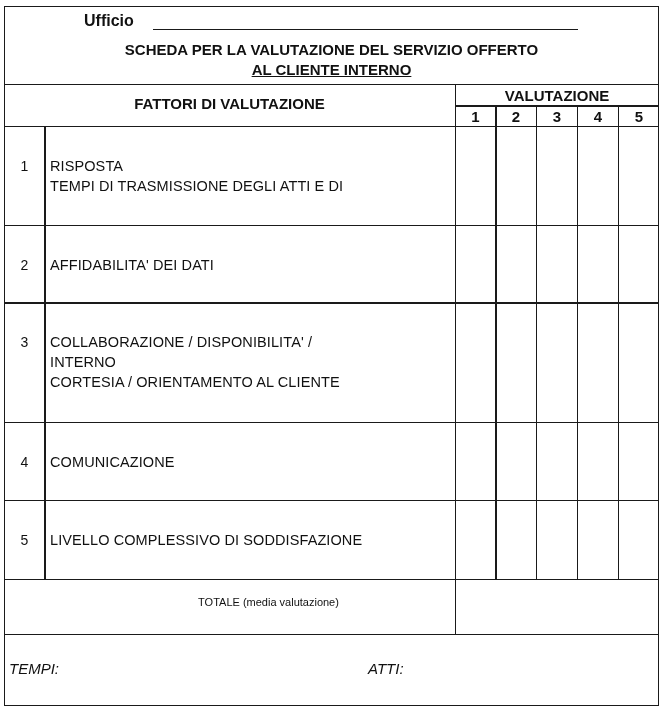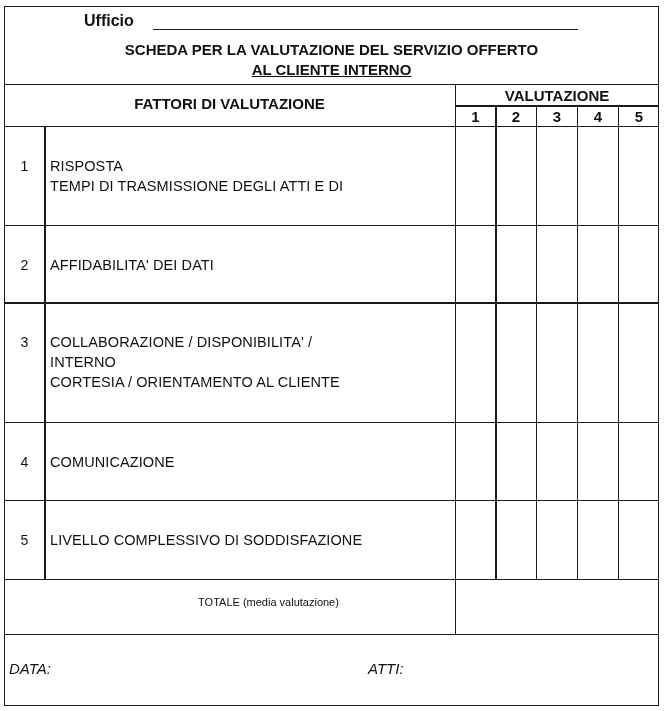--- a/index.html
+++ b/index.html
@@ -109,16 +109,16 @@
 
 <div class="cell" style="left:456px; top:501px; width:39px; height:78px;"></div>
 <div class="cell" style="left:497px; top:501px; width:39px; height:78px;"></div>
 <div class="cell" style="left:537px; top:501px; width:40px; height:78px;"></div>
 <div class="cell" style="left:578px; top:501px; width:40px; height:78px;"></div>
 <div class="cell" style="left:619px; top:501px; width:40px; height:78px;"></div>
 
 <div class="abs totale">TOTALE (media valutazione)</div>
 <div class="cell" style="left:456px; top:580px; width:203px; height:54px;"></div>
 
-<div class="abs foot" style="left:9px;">DATA:</div>
+<div class="abs foot" style="left:9px;">TEMPI:</div>
 <div class="cell" style="left:60px; top:640px; width:300px; height:60px;"></div>
 <div class="abs foot" style="left:368px;">ATTI:</div>
 <div class="cell" style="left:430px; top:640px; width:225px; height:60px;"></div>
 
 </body></html>

